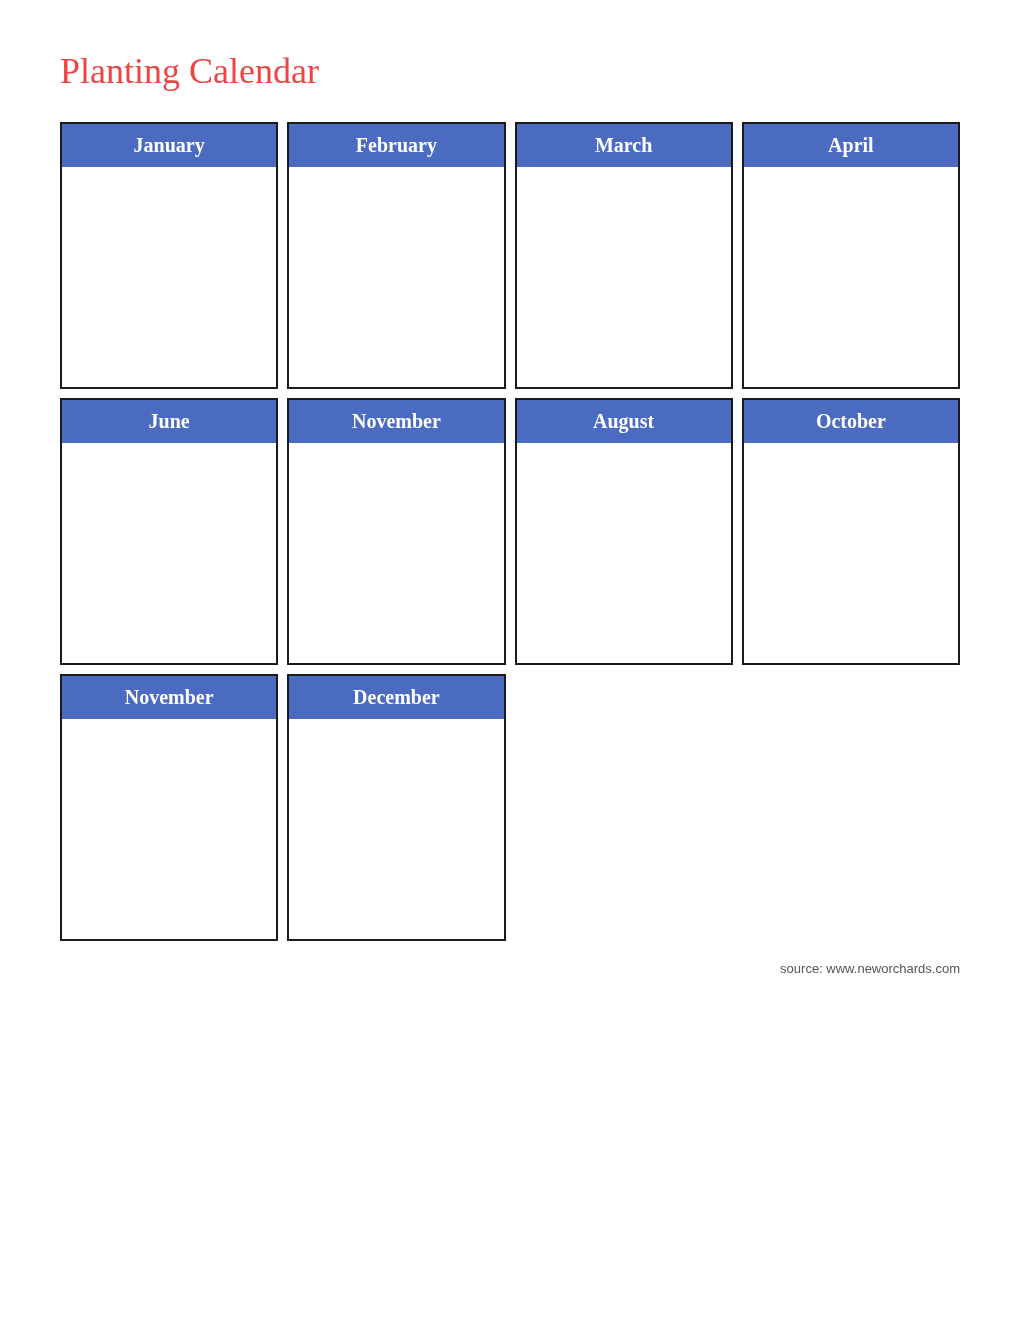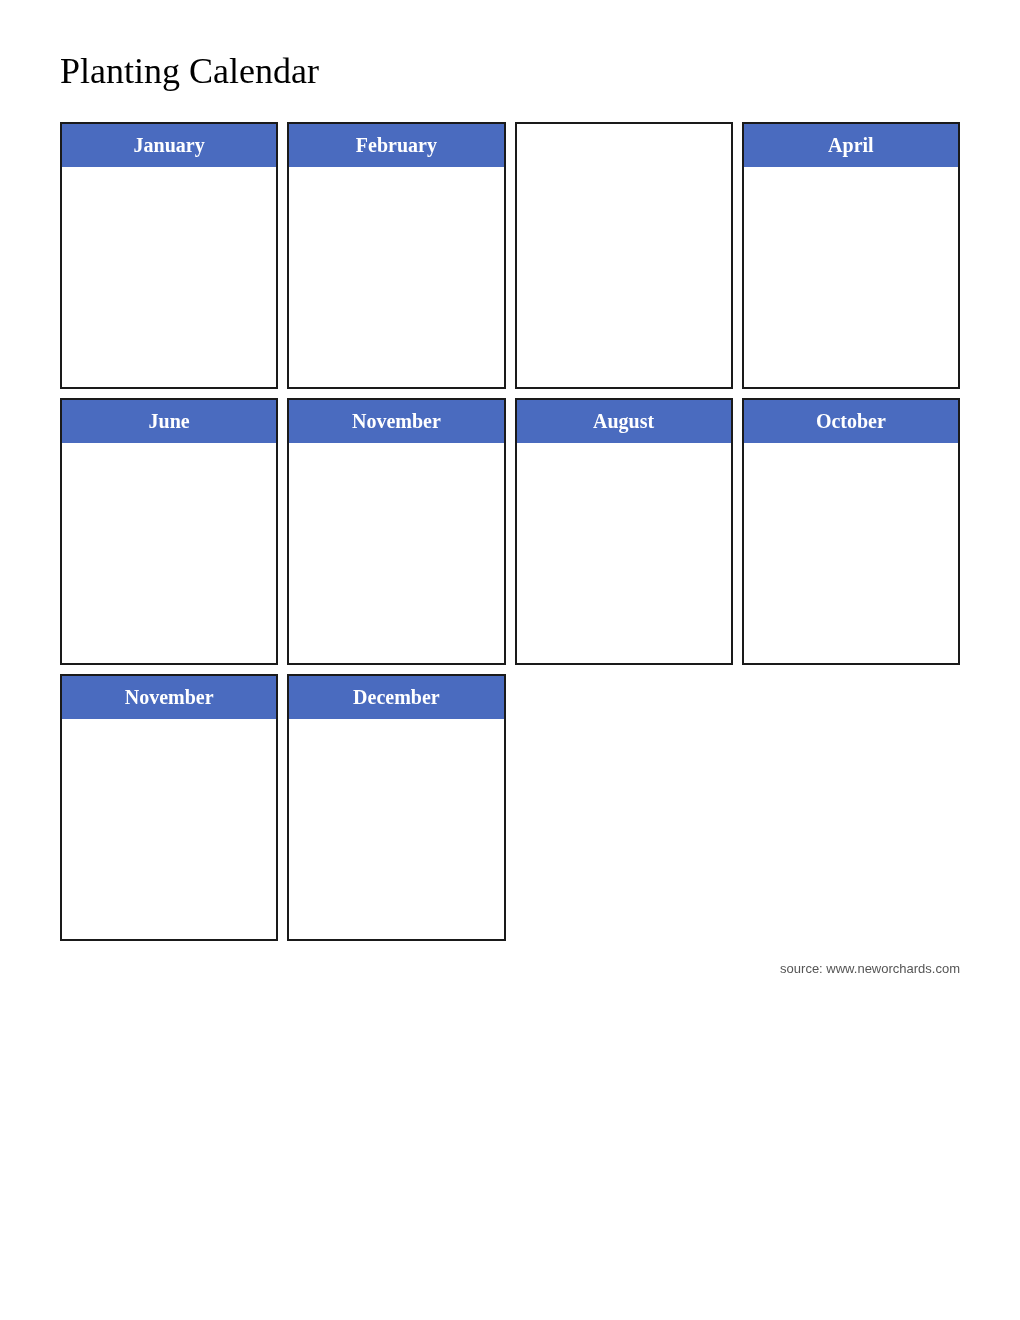--- a/index.html
+++ b/index.html
@@ -13,21 +13,21 @@
       font-family: Georgia, 'Times New Roman', serif;
       width: 1020px;
       min-height: 1320px;
       padding: 50px 60px 40px 60px;
     }
 
     .page-title {
       font-size: 36px;
       font-weight: normal;
       margin-bottom: 30px;
-      color: #000000;
+      color: #ef4444;
     }
 
     .calendar-grid {
       display: grid;
       grid-template-columns: repeat(4, 1fr);
       gap: 9px;
       margin-bottom: 20px;
     }
 
     .month-box {
@@ -68,20 +68,21 @@
 <div class="calendar-grid">
 <div class="month-box">
       <div class="month-header">January</div>
       <div class="month-body"></div>
     </div>
     <div class="month-box">
       <div class="month-header">February</div>
       <div class="month-body"></div>
     </div>
     <div class="month-box">
+      <div class="month-header">March</div>
       <div class="month-body"></div>
     </div>
     <div class="month-box">
       <div class="month-header">April</div>
       <div class="month-body"></div>
     </div>
     <div class="month-box">
       <div class="month-header">June</div>
       <div class="month-body"></div>
     </div>

